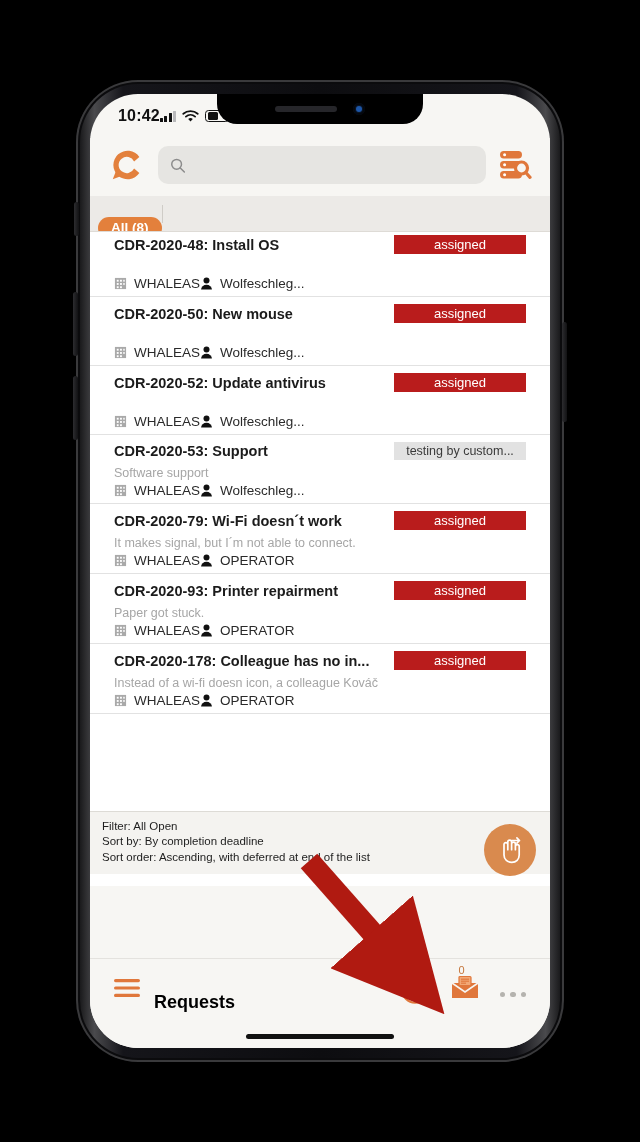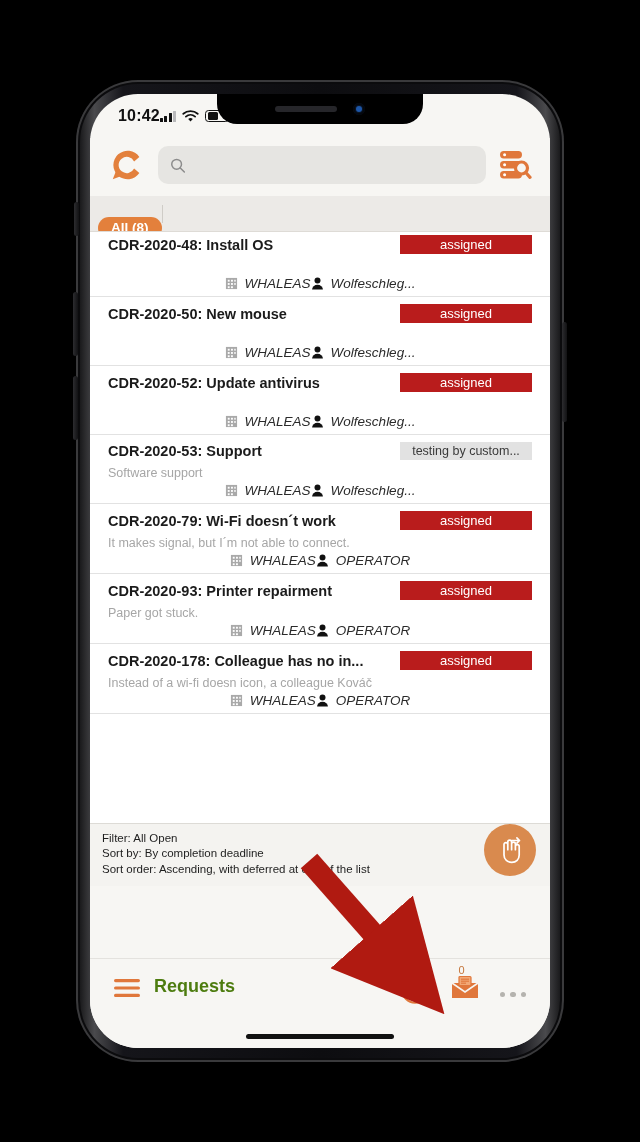--- a/index.html
+++ b/index.html
@@ -139,21 +139,21 @@
 
   
   #request-list {
     position: relative;
     background: #ffffff;
     height: 654px;
     overflow: hidden;
   }
   .request-row {
     border-bottom: 1px solid #e2e2e2;
-    padding: 0 18px;
+    padding: 0 24px;
     position: relative;
   }
   .row-top {
     display: flex; align-items: center; justify-content: space-between;
     padding-top: 7px; gap: 8px;
   }
   .req-title {
     font-size: 14.5px; font-weight: bold; color: #1b1b1b;
     white-space: nowrap; overflow: hidden; flex: 1;
   }
@@ -161,30 +161,29 @@
     width: 132px; text-align: center; font-size: 13px;
     color: #ffffff; background: #b91c1c; padding: 2px 0;
     flex: none; white-space: nowrap; overflow: hidden;
   }
   .status-badge.muted { background: #e2e2e2; color: #3a3a3a; font-size: 12.5px; }
   .req-desc {
     font-size: 12.5px; color: #a6a6a6; min-height: 19px;
     padding-top: 10px; white-space: nowrap; overflow: hidden;
   }
   .row-bottom {
-    display: flex; align-items: center; justify-content: center;
+    display: flex; align-items: center; justify-content: flex-start;
     padding: 3px 0 5px 0;
-    font-style: italic;
   }
   .meta { display: flex; align-items: center; gap: 7px; font-size: 13.5px; color: #2a2a2a; }
   .meta-icon { width: 13px; height: 13px; flex: none; }
 
   
   #filter-info {
-    position: absolute; left: 0; right: 0; bottom: 0;
+    position: absolute; left: 0; right: 0; bottom: 12px;
     background: #f4f3f0;
     border-top: 1px solid #dddbd6;
     padding: 7px 12px 9px 12px;
     z-index: 20;
   }
   #filter-info div { font-size: 11.5px; color: #1e1e1e; line-height: 15.5px; }
 
   
   #fab-gesture {
     position: absolute; right: 14px; bottom: 10px;
@@ -196,21 +195,21 @@
 
   
   #bottom-bar {
     position: absolute; left: 0; right: 0; bottom: 0;
     height: 90px; background: #f7f6f3;
     border-top: 1px solid #e4e2de;
     display: flex; align-items: flex-start; padding: 14px 24px 0 24px;
     gap: 14px;
   }
   #hamburger-icon { width: 26px; height: 18px; flex:none; margin-top: 6px; }
-  #bottom-title { font-size: 18px; font-weight: bold; color: #4d7c0f; margin-top: 3px; }
+  #bottom-title { font-size: 18px; font-weight: bold; color: #000000; margin-top: 19px; }
   #bottom-actions { margin-left: auto; display:flex; align-items:center; gap: 20px; margin-top: 2px; }
   .bar-icon { width: 30px; height: 30px; position: relative; }
   #mail-badge {
     position: absolute; top: -11px; left: 9px;
     font-size: 11px; color: #c4763c; font-weight: normal;
   }
   #more-dots { display:flex; gap:5px; align-items:center; margin-top: 9px; }
   #more-dots i { width:5.5px; height:5.5px; border-radius:50%; background:#b5b3ae; display:block; }
 
   #home-indicator {

